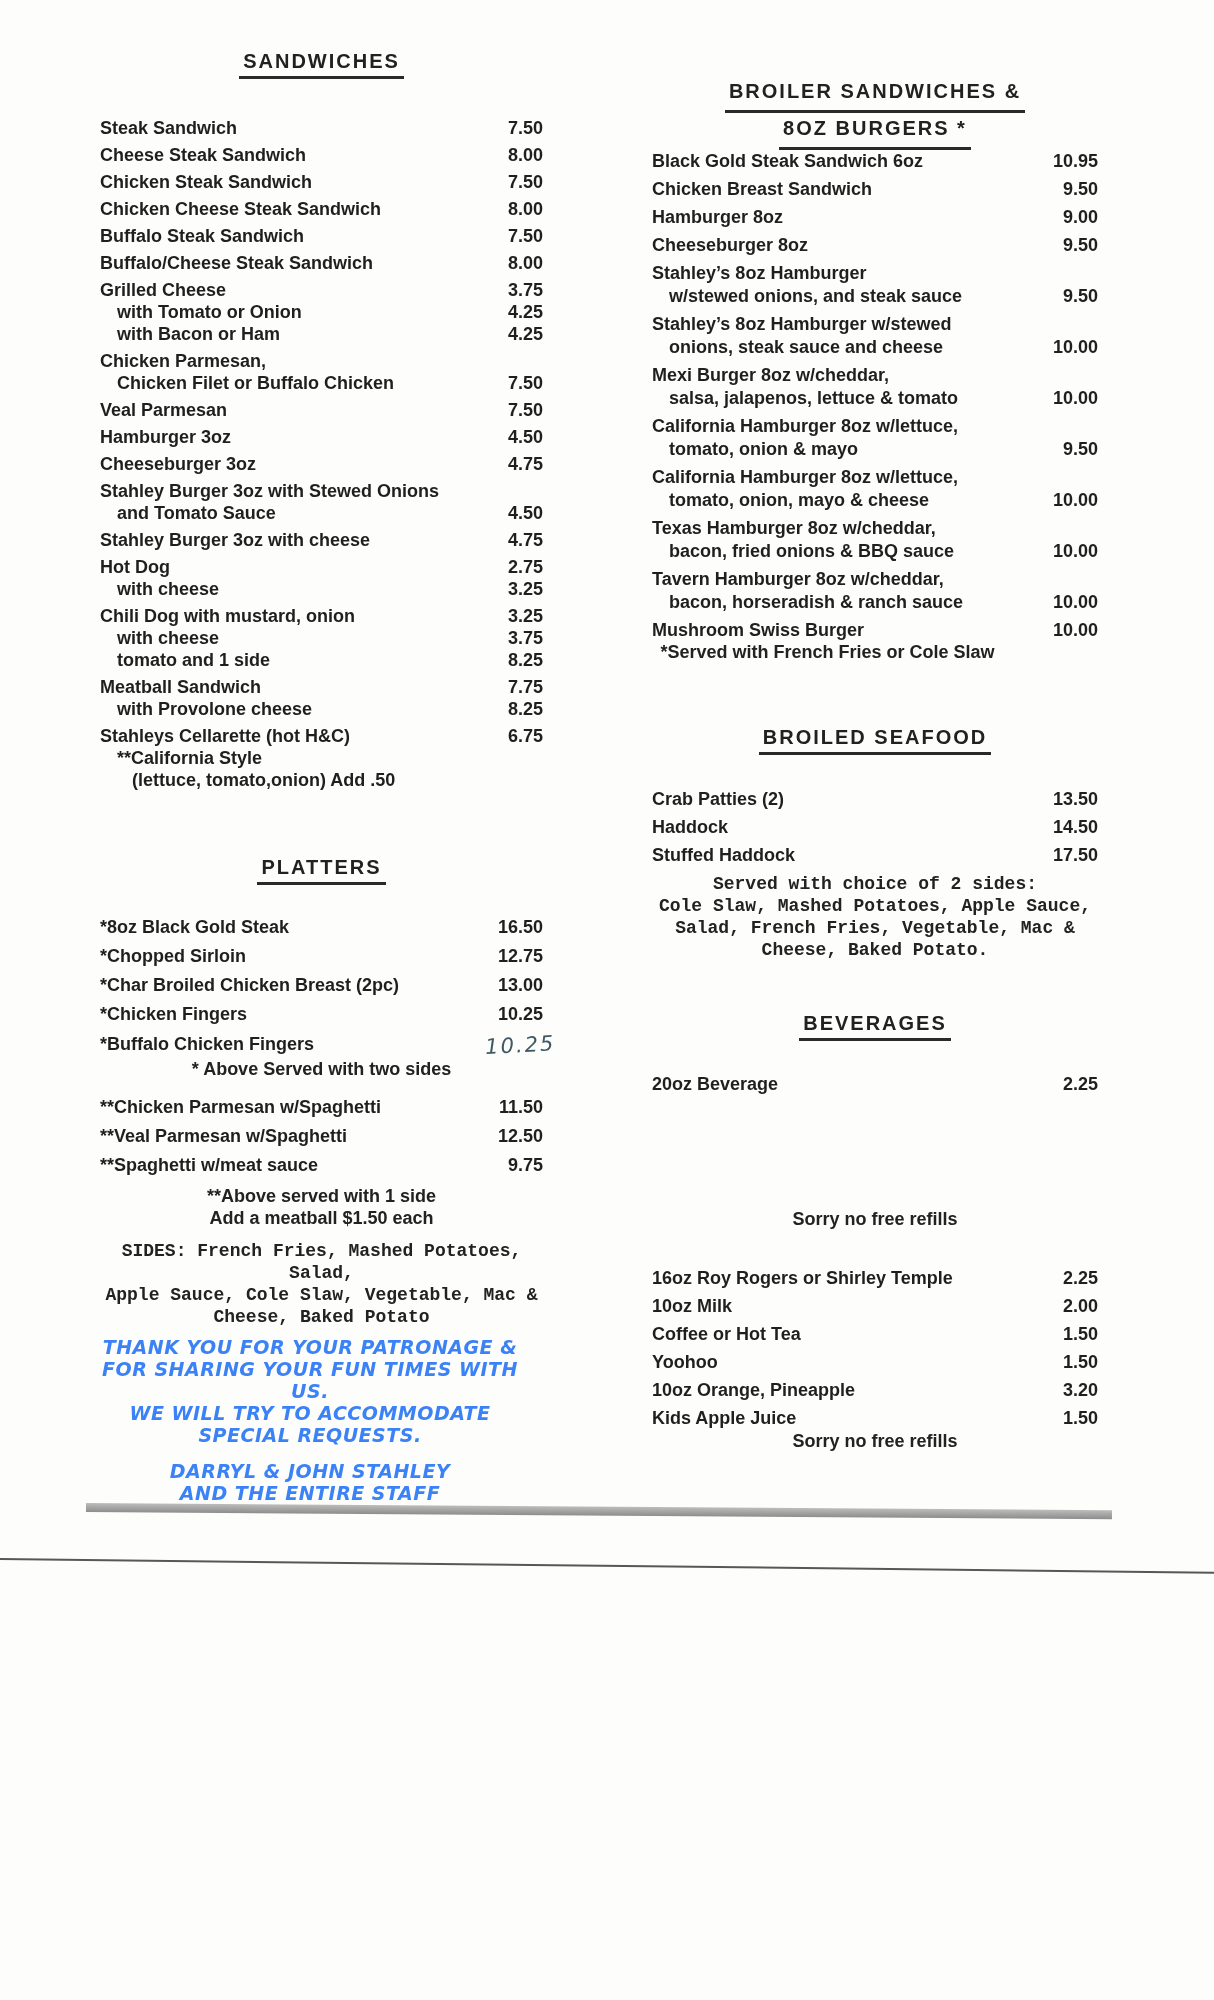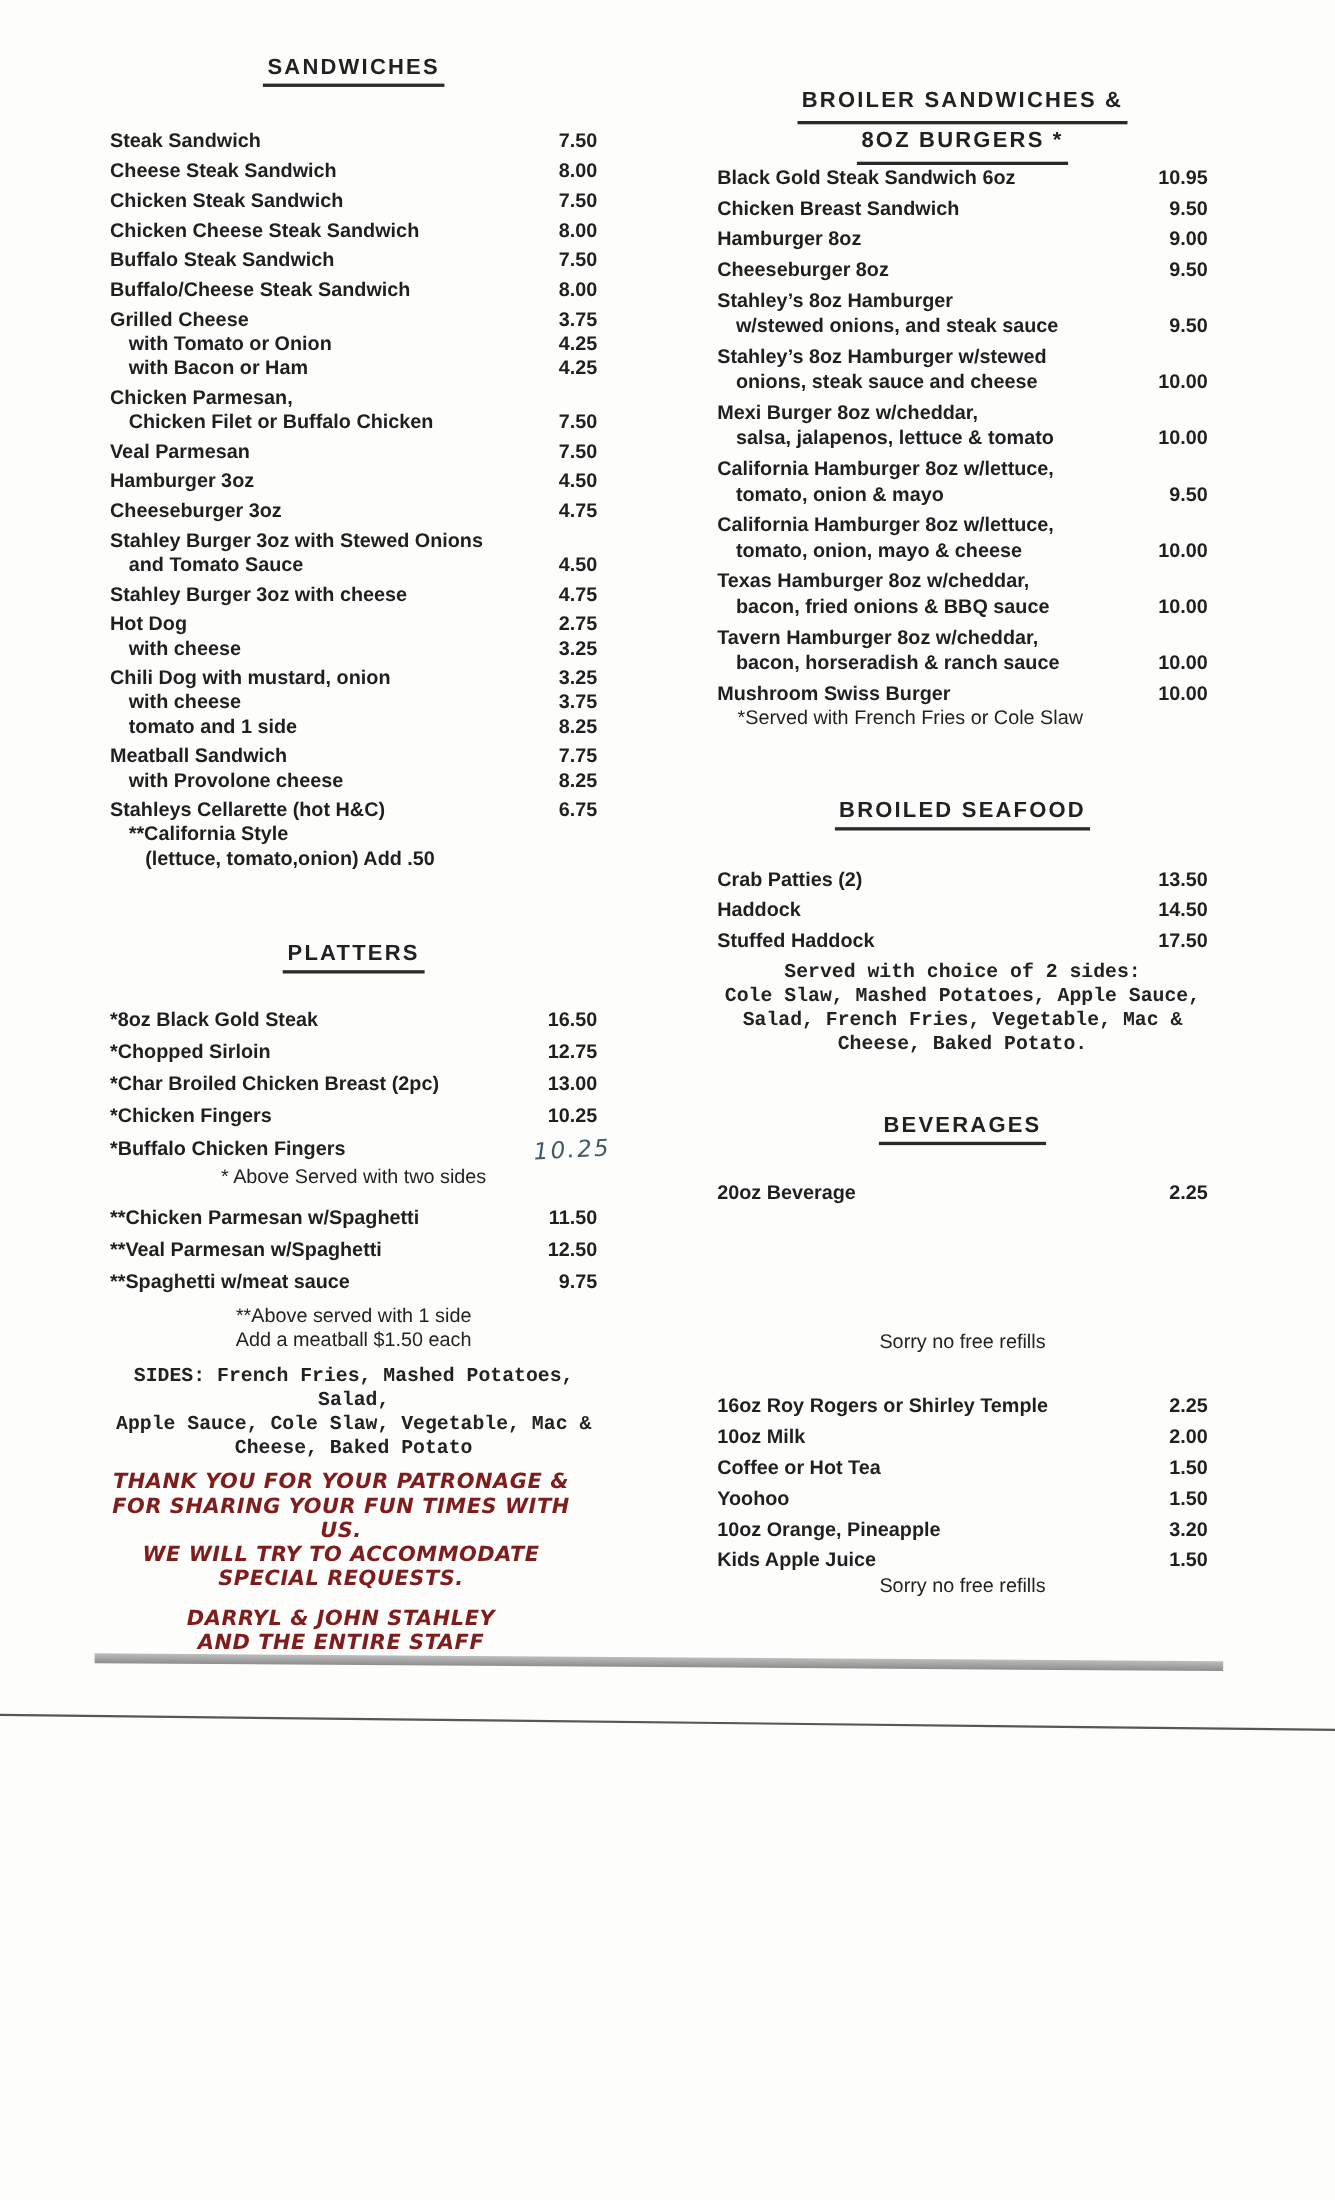--- a/index.html
+++ b/index.html
@@ -22,30 +22,30 @@
   .row .nm{flex:1;}
   .row.ind1 .nm{padding-left:17px;}
   .row.ind2 .nm{padding-left:32px;}
   .row .pr{padding-left:8px;white-space:nowrap;}
   .pr.hand{
     font-family:"DejaVu Sans",sans-serif;font-style:italic;font-weight:400;
     color:#3e5a64;font-size:21px;letter-spacing:2px;
     display:inline-block;transform:rotate(-3deg) translate(12px,3px);
   }
   
-  .note{font-weight:400;font-size:18px;text-align:center;line-height:22px;color:#222;}
+  .note{font-weight:700;font-size:18px;text-align:center;line-height:22px;color:#222;}
   .lines{font-weight:700;font-size:18px;text-align:center;color:#222;font-family:Liberation Mono, monospace;}
   .lines.lh22 div{line-height:22px;}
   .lines.lh24 div{line-height:24px;}
   .footnote-shift{box-sizing:border-box;padding-right:95px;}
   
   .thanks{
     position:absolute;text-align:center;
     font-family:"DejaVu Sans",sans-serif;font-style:italic;font-weight:600;
-    font-size:19px;line-height:22px;letter-spacing:.5px;color:#7f1d1d;
+    font-size:19px;line-height:22px;letter-spacing:.5px;color:#3b82f6;
   }
   .thanks .sig{margin-top:14px;}
   
   .bar{position:absolute;left:86px;top:1503px;width:1026px;height:9px;
        background:linear-gradient(to bottom,#bdbdbd,#8d8d8d);
        transform:rotate(0.4deg);transform-origin:left center;}
   .thin{position:absolute;left:-6px;top:1558px;width:1230px;height:2px;background:#575757;
         transform:rotate(0.64deg);transform-origin:left center;}
 </style>
 </head>

